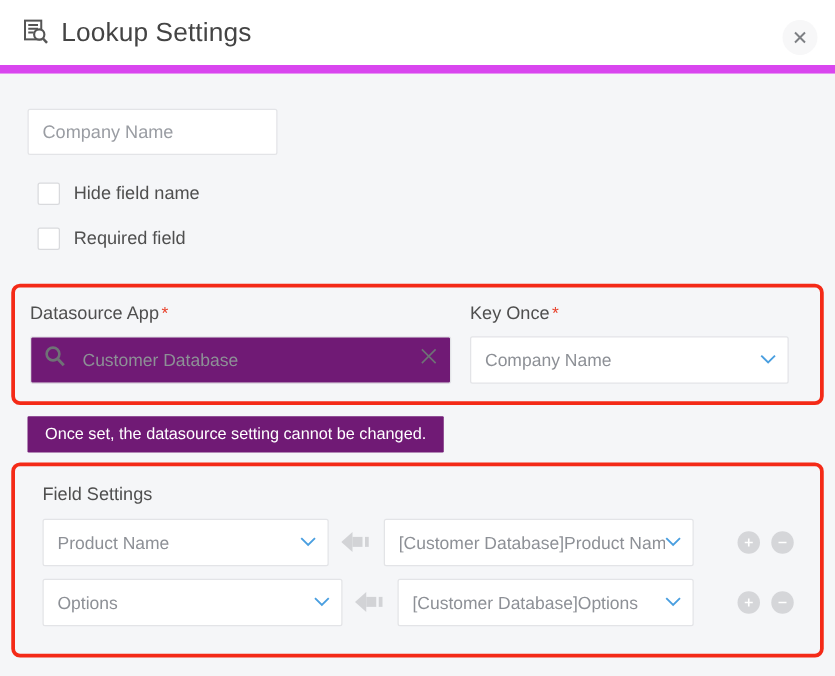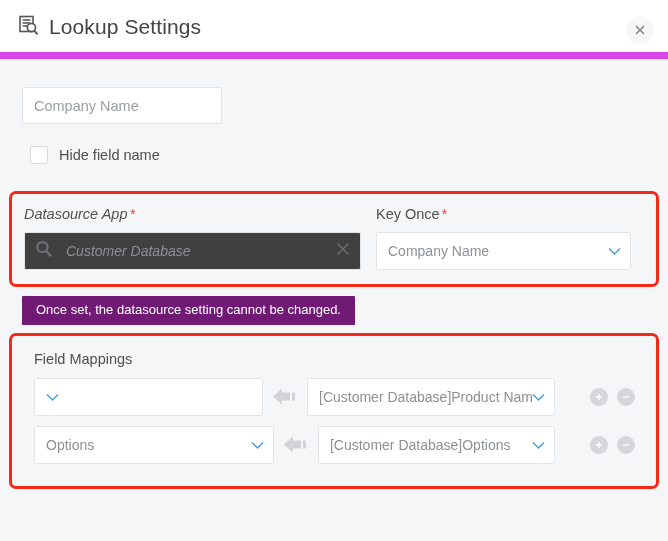--- a/index.html
+++ b/index.html
@@ -129,26 +129,26 @@
   }
 
   .datasource-box {
     margin: 27px 9px 0 9px;
     padding: 13px 12px 14px 12px;
   }
 
   .two-col {
     display: flex;
   }
-  .col-left { width: 337px; font-style: italic; }
+  .col-left { width: 337px; }
   .col-right { width: 255px; margin-left: 15px; }
 
   .search-field {
     height: 38px;
-    background: #404040;
+    background: #701a75;
     border: 1px solid #e3e4e7;
     border-radius: 2px;
     display: flex;
     align-items: center;
     padding: 0 10px 0 9px;
   }
   .search-icon { flex: 0 0 20px; display:block; }
   .search-value {
     flex: 1 1 auto;
     margin-left: 12px;
@@ -266,20 +266,24 @@
 
   <div class="section-plain">
 
     <input class="text-input" type="text" placeholder="Company Name" style="">
 
     <div class="checkbox-row">
       <span class="cbox"></span>
       <span class="cbox-label">Hide field name</span>
     </div>
 
+    <div class="checkbox-row">
+      <span class="cbox"></span>
+      <span class="cbox-label">Required field</span>
+    </div>
   </div>
 
   <div class="hl-box datasource-box">
     <div class="two-col">
       <div class="col-left">
         <div class="field-label">
           <span>Datasource App</span><span class="req-star">*</span>
         </div>
         <div class="search-field">
           <span class="search-icon">
@@ -312,25 +316,26 @@
         </div>
       </div>
     </div>
   </div>
 
   <div class="warn-wrap">
     <div class="warning-banner">Once set, the datasource setting cannot be changed.</div>
   </div>
 
   <div class="hl-box mappings-box">
-    <div class="mappings-title">Field Mappings</div>
+    <div class="mappings-title">Field Settings</div>
 
     <div class="map-row">
       <div class="map-left">
         <div class="select-field">
+          <span class="select-value">Product Name</span>
           <span class="chev">
             <svg width="13" height="9" viewBox="0 0 13 9">
               <polyline points="1,1.5 6.5,7 12,1.5" fill="none" stroke="#4a9fe0" stroke-width="1.5"></polyline>
             </svg>
           </span>
         </div>
       </div>
 
       <div class="map-arrow">
         <svg width="24" height="17" viewBox="0 0 24 17">

